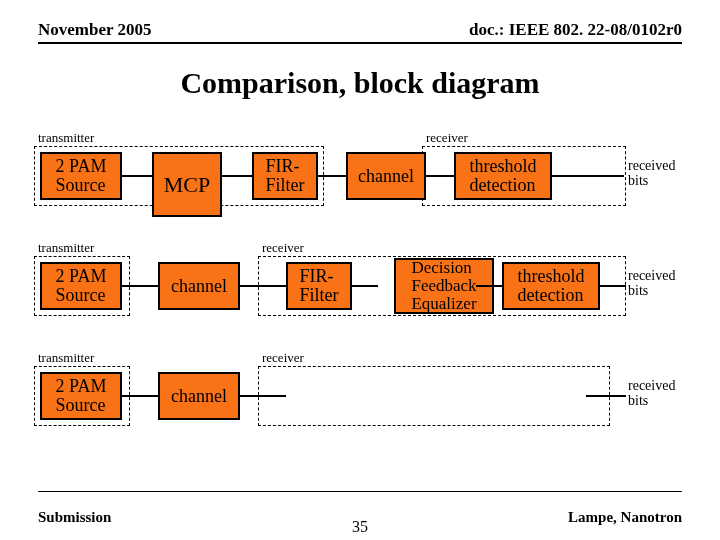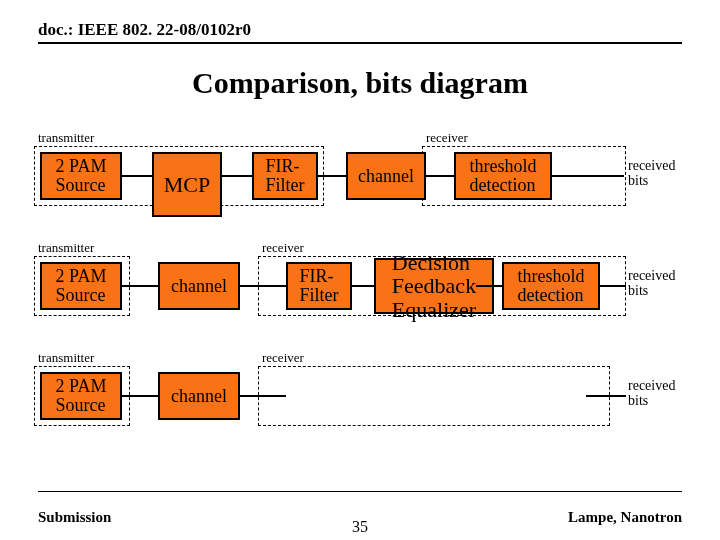--- a/index.html
+++ b/index.html
@@ -84,24 +84,25 @@
     left: 50%;
     transform: translateX(-50%);
     bottom: 4px;
     font-size: 16px;
   }
 </style>
 </head>
 <body>
 
 <div class="header">
+  <span>November 2005</span>
   <span>doc.: IEEE 802. 22-08/0102r0</span>
 </div>
 
-<div class="title">Comparison, bits diagram</div>
+<div class="title">Comparison, block diagram</div>
 
 <div class="row">
   <div class="sec-label" style="left:0">transmitter</div>
   <div class="sec-label" style="left:388px">receiver</div>
   <div class="group" style="left:-4px;width:290px"></div>
   <div class="group" style="left:384px;width:204px"></div>
 
   <div class="block" style="top:20px;left:2px;width:82px;height:48px;white-space:pre-line">2 PAM
 Source</div>
   <div class="conn" style="top:43px;left:84px;width:30px"></div>
@@ -129,21 +130,21 @@
   <div class="group" style="left:220px;width:368px"></div>
 
   <div class="block" style="top:20px;left:2px;width:82px;height:48px;white-space:pre-line">2 PAM
 Source</div>
   <div class="conn" style="top:43px;left:84px;width:36px"></div>
   <div class="block" style="top:20px;left:120px;width:82px;height:48px">channel</div>
   <div class="conn" style="top:43px;left:202px;width:46px"></div>
   <div class="block" style="top:20px;left:248px;width:66px;height:48px;white-space:pre-line">FIR-
 Filter</div>
   <div class="conn" style="top:43px;left:314px;width:26px"></div>
-  <div class="block" style="top:16px;left:336px;width:120px;height:56px;white-space:pre-line;font-size:22px">Decision
+  <div class="block" style="top:16px;left:356px;width:100px;height:56px;white-space:pre-line;font-size:17px">Decision
 Feedback
 Equalizer</div>
   <div class="conn" style="top:43px;left:438px;width:26px"></div>
   <div class="block" style="top:20px;left:464px;width:98px;height:48px;white-space:pre-line">threshold
 detection</div>
   <div class="conn" style="top:43px;left:562px;width:26px"></div>
 
   <div class="out-label" style="top:26px;left:590px">
     <span>received</span><br>
     <span>bits</span>

